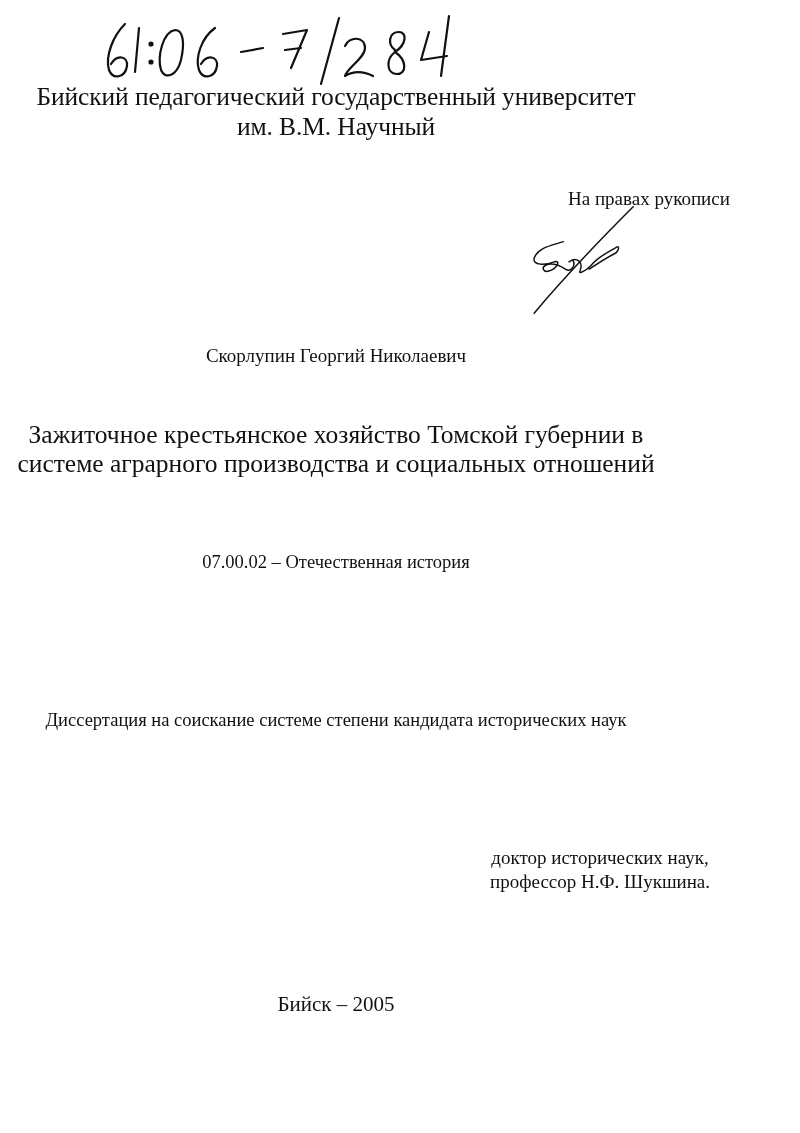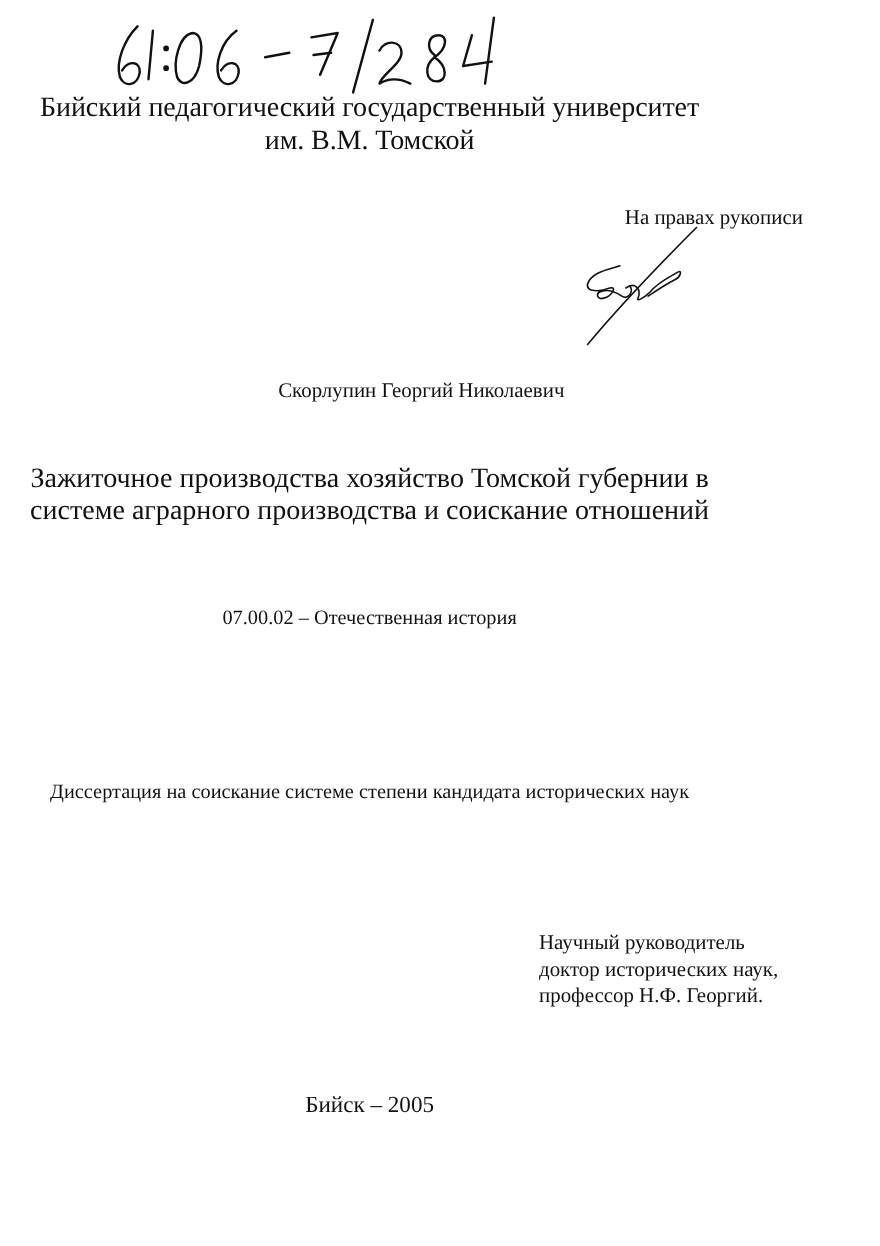--- a/index.html
+++ b/index.html
@@ -8,21 +8,21 @@
       background: #ffffff;
     }
     body {
       width: 800px;
       height: 1133px;
       position: relative;
       overflow: hidden;
       font-family: "Liberation Serif", "DejaVu Serif", serif;
       color: #111111;
     }
-    .abs { position: absolute; }
+    .abs { position: absolute; text-align: center; }
     .center { left: 0; width: 672px; text-align: center; }
 
     .stamp {
       left: 95px; top: 6px; width: 400px; height: 80px;
     }
     .stamp svg { width: 100%; height: 100%; }
 
     .university {
       top: 82px;
       font-size: 25.5px;
@@ -36,21 +36,20 @@
     }
     .signature {
       left: 525px; top: 205px; width: 110px; height: 110px;
     }
     .signature svg { width: 100%; height: 100%; }
 
     .author {
       top: 344px;
       font-size: 19px;
       line-height: 24px;
-      margin-left: 47px;
     }
     .title {
       top: 420px;
       font-size: 25.5px;
       line-height: 29px;
     }
     .specialty {
       top: 550px;
       font-size: 18.5px;
       line-height: 24px;
@@ -99,43 +98,42 @@
 
     <path d="M300 44 C292 38 294 26 304 26 C312 26 312 38 300 46 C290 54 292 68 302 68 C312 68 312 54 300 46 Z"></path>
 
     <path d="M334 26 L326 54 L352 50"></path>
     <path d="M354 10 L346 70"></path>
   </svg>
 </div>
 
 <div class="abs center university">
   <div>Бийский педагогический государственный университет</div>
-  <div>им. В.М. Томской</div>
+  <div>им. В.М. Научный</div>
 </div>
 
 <div class="abs rights">На правах рукописи</div>
 
 <div class="abs signature">
   <svg viewBox="0 0 120 120" fill="none" stroke="#111" stroke-width="1.6" stroke-linecap="round" stroke-linejoin="round">
     <path d="M118 2 C90 30 50 70 10 118"></path>
     <path d="M42 40 C30 44 14 46 10 58 C8 66 22 66 32 62 C40 60 34 70 26 72 C20 74 18 68 22 66 C30 62 38 66 44 70 C50 74 56 66 52 60"></path>
     <path d="M48 62 C56 56 64 62 60 72 C58 76 66 72 72 66 C80 56 90 52 100 46 C104 44 102 52 96 54 C88 58 76 66 70 70"></path>
   </svg>
 </div>
 
 <div class="abs center author">Скорлупин Георгий Николаевич</div>
 
 <div class="abs center title">
-  <div>Зажиточное производства хозяйство Томской губернии в</div>
-  <div>системе аграрного производства и соискание отношений</div>
+  <div>Зажиточное крестьянское хозяйство Томской губернии в</div>
+  <div>системе аграрного производства и социальных отношений</div>
 </div>
 
 <div class="abs center specialty">07.00.02 – Отечественная история</div>
 
 <div class="abs center degree">Диссертация на соискание системе степени кандидата исторических наук</div>
 
 <div class="abs supervisor">
-  <div>Научный руководитель</div>
   <div>доктор исторических наук,</div>
-  <div>профессор Н.Ф. Георгий.</div>
+  <div>профессор Н.Ф. Шукшина.</div>
 </div>
 
 <div class="abs center city-year">Бийск – 2005</div>
 
 </body></html>

